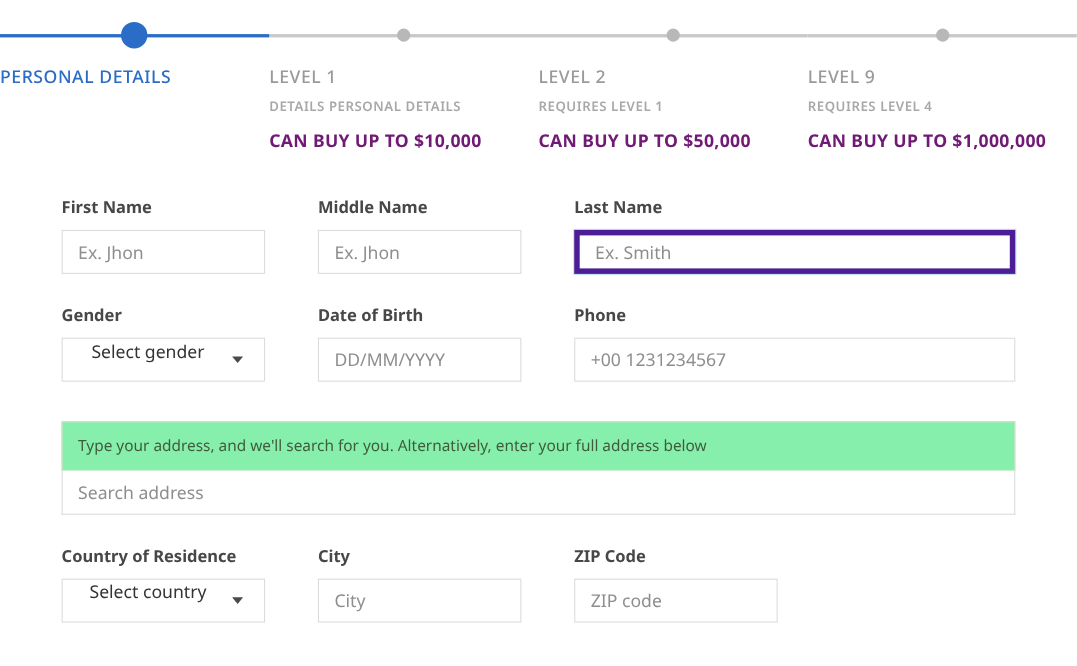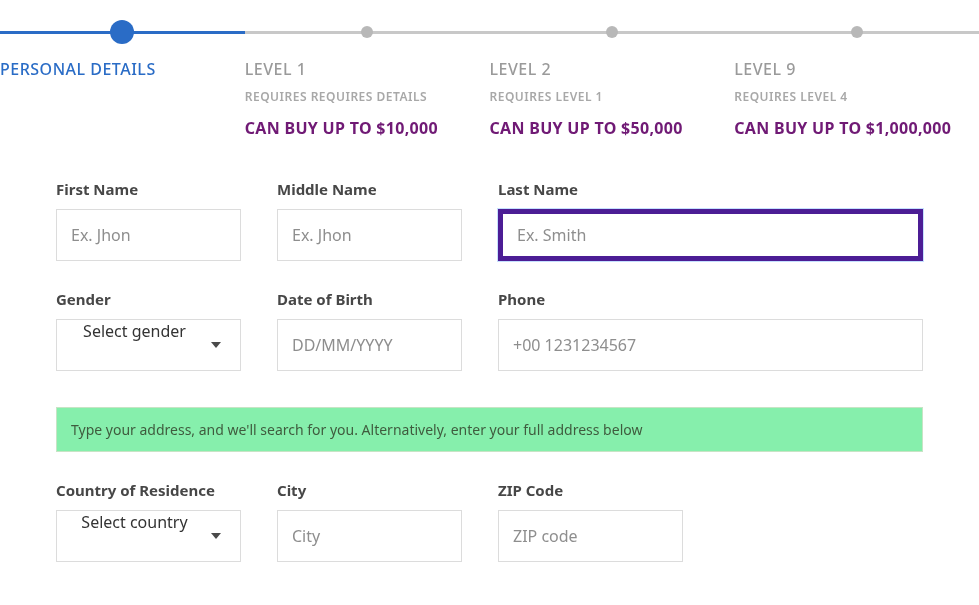--- a/index.html
+++ b/index.html
@@ -75,34 +75,34 @@
     letter-spacing: 0.3px;
     color: #701a75;
     font-weight: 700;
   }
 
   
   .form-area {
     padding: 10px 56px 30px 56px;
     color: #424242;
   }
-  .form-row { display: flex; gap: 36px; margin-top: 28px; }
+  .form-row { display: flex; gap: 48px; margin-top: 28px; }
   .form-row:first-child { margin-top: 0; }
   .field.narrow { width: 185px; flex: 0 0 auto; }
   .field.wide   { flex: 1; }
   .field > label {
     display: block;
     font-weight: 700;
     font-size: 15px;
     color: #474747;
     margin-bottom: 10px;
   }
   .input {
     width: 100%;
-    height: 52px;
+    height: 40px;
     border: 1px solid #dcdcdc;
     background: #fff;
     font-size: 16px;
     color: #333;
     padding: 0 14px;
     outline: none;
     font-family: inherit;
   }
   .input::placeholder { color: #8e8e8e; }
   .input.focused {
@@ -151,21 +151,21 @@
     <div class="step-title">PERSONAL DETAILS</div>
   </div>
 
   <div class="step">
     <div class="step-track">
       <div class="step-line left"></div>
       <div class="step-line right"></div>
       <div class="step-dot"></div>
     </div>
     <div class="step-title">LEVEL 1</div>
-    <div class="step-sub">REQUIRES REQUIRES DETAILS</div>
+    <div class="step-sub">DETAILS PERSONAL DETAILS</div>
     <div class="step-limit">CAN BUY UP TO $10,000</div>
   </div>
 
   <div class="step">
     <div class="step-track">
       <div class="step-line left"></div>
       <div class="step-line right"></div>
       <div class="step-dot"></div>
     </div>
     <div class="step-title">LEVEL 2</div>
@@ -219,20 +219,23 @@
       <label>Date of Birth</label>
       <input class="input" type="text" placeholder="DD/MM/YYYY" style="">
     </div>
     <div class="field wide">
       <label>Phone</label>
       <input class="input" type="text" placeholder="+00 1231234567" style="">
     </div>
   </div>
 
   <div class="hint-box">Type your address, and we'll search for you. Alternatively, enter your full address below</div>
+  <div class="search-address">
+    <input class="input" type="text" placeholder="Search address" style="">
+  </div>
 
   <div class="form-row">
     <div class="field narrow">
       <label>Country of Residence</label>
       <div class="select">
         <div class="input">Select country</div>
         <span class="caret">
           <svg viewBox="0 0 10 10">
               <path d="M0 2 L5 8 L10 2 Z" fill="#4a4a4a"></path>
             </svg>

